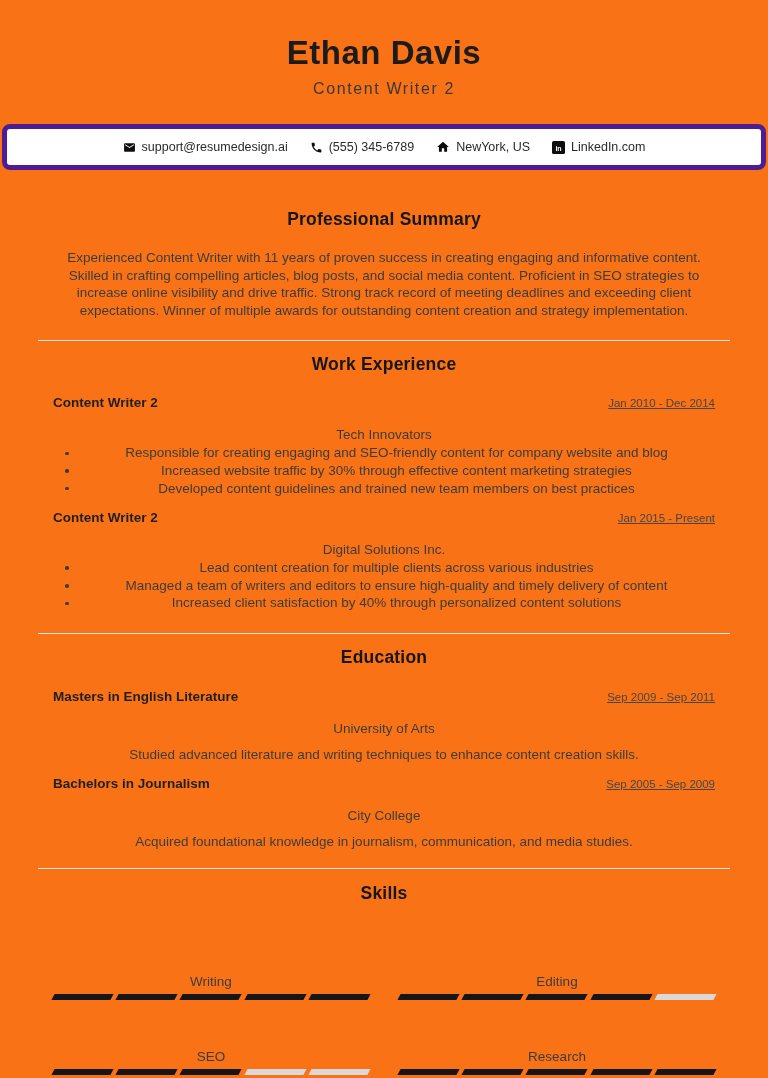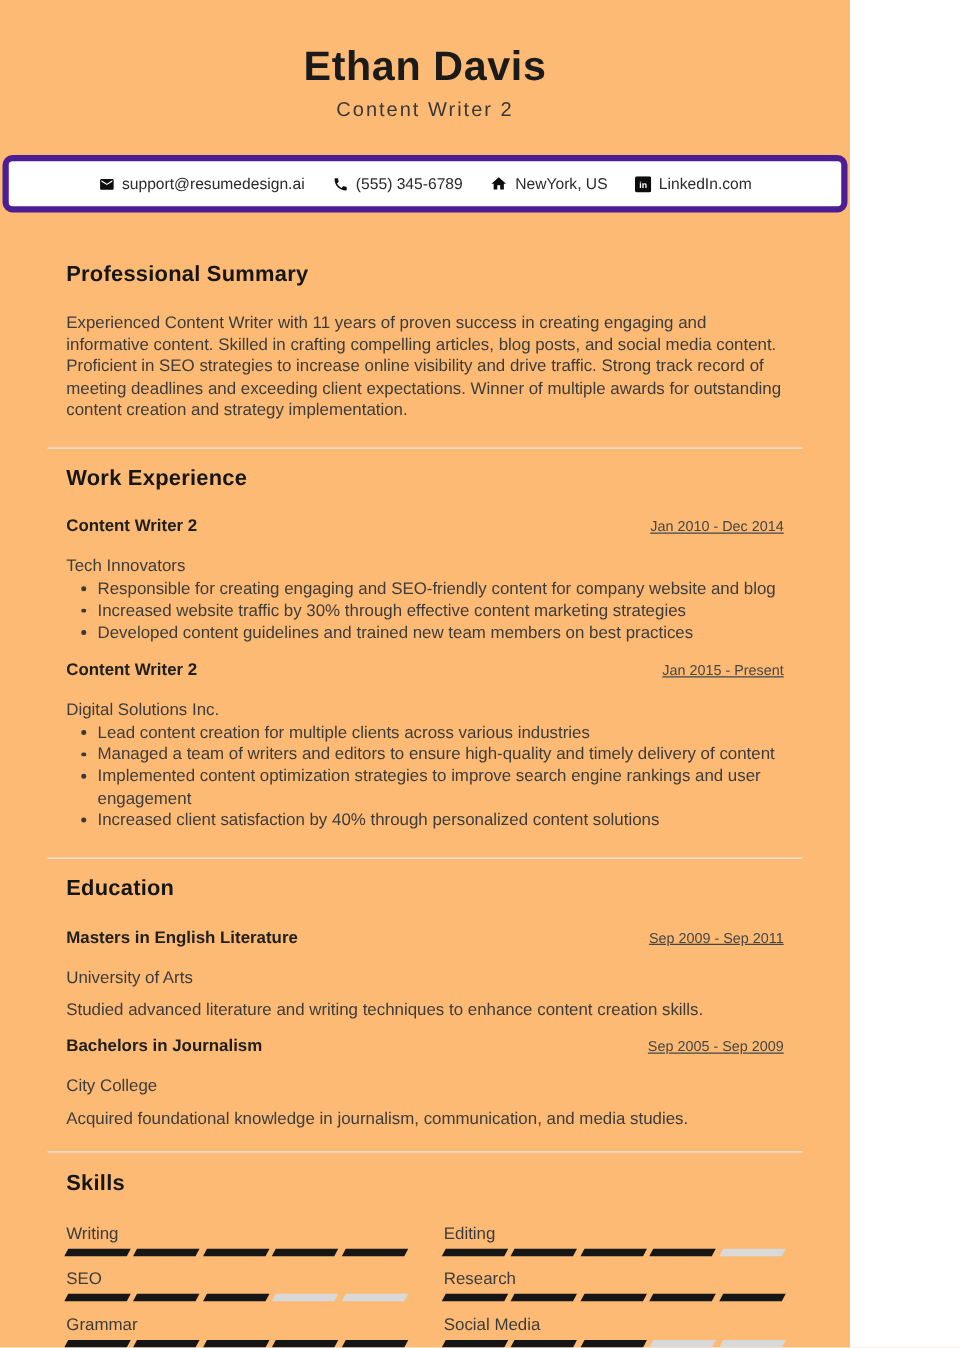--- a/index.html
+++ b/index.html
@@ -2,40 +2,40 @@
 <html style="--bar-filled: #161616; --bar-empty: #d9d9d9; --divider: #e9e9e9;"><head>
 <meta charset="utf-8">
 <style>
   * { margin: 0; padding: 0; box-sizing: border-box; }
   html, body { background: #ffffff; }
   body {
     width: 768px; height: 1078px; overflow: hidden;
     font-family: "Liberation Sans", sans-serif;
     color: #3c3c3c; font-size: 13.5px;
   }
-  .page { width: 680px; height: 1078px; background: #fdba74; }
+  .page { width: 768px; height: 1078px; background: #f97316; }
 
   
   .header { text-align: center; padding-top: 36px; }
   .name { font-size: 33px; font-weight: 700; color: #1b1b1b; letter-spacing: .5px; line-height: 1; }
   .subtitle { margin-top: 11px; font-size: 16px; color: #383838; letter-spacing: 1.6px; }
 
   
   .contact-bar {
     margin: 26px 2px 0 2px; height: 46px;
     border: 5px solid #4c1d95; border-radius: 8px;
     display: flex; align-items: center; justify-content: center; gap: 22px;
     font-size: 12.5px; color: #2a2a2a; background: #fff;
   }
   .contact-item { display: inline-flex; align-items: center; gap: 6px; white-space: nowrap; }
   .contact-item svg { display: block; }
 
   
   .main { padding: 0 38px; }
-  .section-inner { padding: 0 15px; }
+  .section-inner { padding: 0 15px; text-align: center; }
   h2.section-heading { font-size: 17.5px; font-weight: 700; color: #161616; letter-spacing: .2px; }
   .divider { border: none; border-top: 1px solid var(--divider, #e9e9e9); margin: 0; }
 
   .summary-section .section-heading { padding-top: 39px; }
   .summary-text { margin-top: 19px; line-height: 17.6px; color: #3c3c3c; }
   .summary-section { padding-bottom: 21px; }
 
   .work-section .section-heading { padding-top: 13px; }
   .entry-head { display: flex; justify-content: space-between; align-items: baseline; }
   .entry-title { font-size: 13.5px; font-weight: 700; color: #1f1f1f; }
@@ -52,21 +52,21 @@
   .work-section { padding-bottom: 21px; }
 
   .education-section .section-heading { padding-top: 13px; }
   .edu { margin-top: 21px; }
   .edu + .edu { margin-top: 13px; }
   .edu-desc { margin-top: 9px; line-height: 17px; color: #3c3c3c; }
   .education-section { padding-bottom: 18px; }
 
   .skills-section .section-heading { padding-top: 14px; }
   .skills-grid { display: grid; grid-template-columns: 1fr 1fr; column-gap: 30px; margin-top: 21px; }
-  .skill { margin-bottom: 9.5px; }
+  .skill { margin-bottom: 9.5px; margin-top: 48px; }
   .skill-label { line-height: 17.5px; color: #3c3c3c; }
   .skill-bar { display: flex; gap: 5px; margin-top: 3.5px; height: 6px; }
   .seg { flex: 1; height: 6px; transform: skewX(-28deg); }
   .seg.filled { background: var(--bar-filled, #161616); }
   .seg.empty  { background: var(--bar-empty, #d9d9d9); }
 </style>
 </head>
 <body>
 
 <div class="page">
@@ -134,21 +134,20 @@
 
         <article class="job">
           <div class="entry-head">
             <span class="entry-title">Content Writer 2</span>
             <span class="entry-dates">Jan 2015 - Present</span>
           </div>
           <div class="entry-sub">Digital Solutions Inc.</div>
           <ul class="bullets">
               <li>Lead content creation for multiple clients across various industries</li>
               <li>Managed a team of writers and editors to ensure high-quality and timely delivery of content</li>
-              <li>Implemented content optimization strategies to improve search engine rankings and user engagement</li>
               <li>Increased client satisfaction by 40% through personalized content solutions</li>
             </ul>
         </article>
       </div>
     </section>
 
     <hr class="divider">
 
     <section class="education-section">
       <div class="section-inner">

